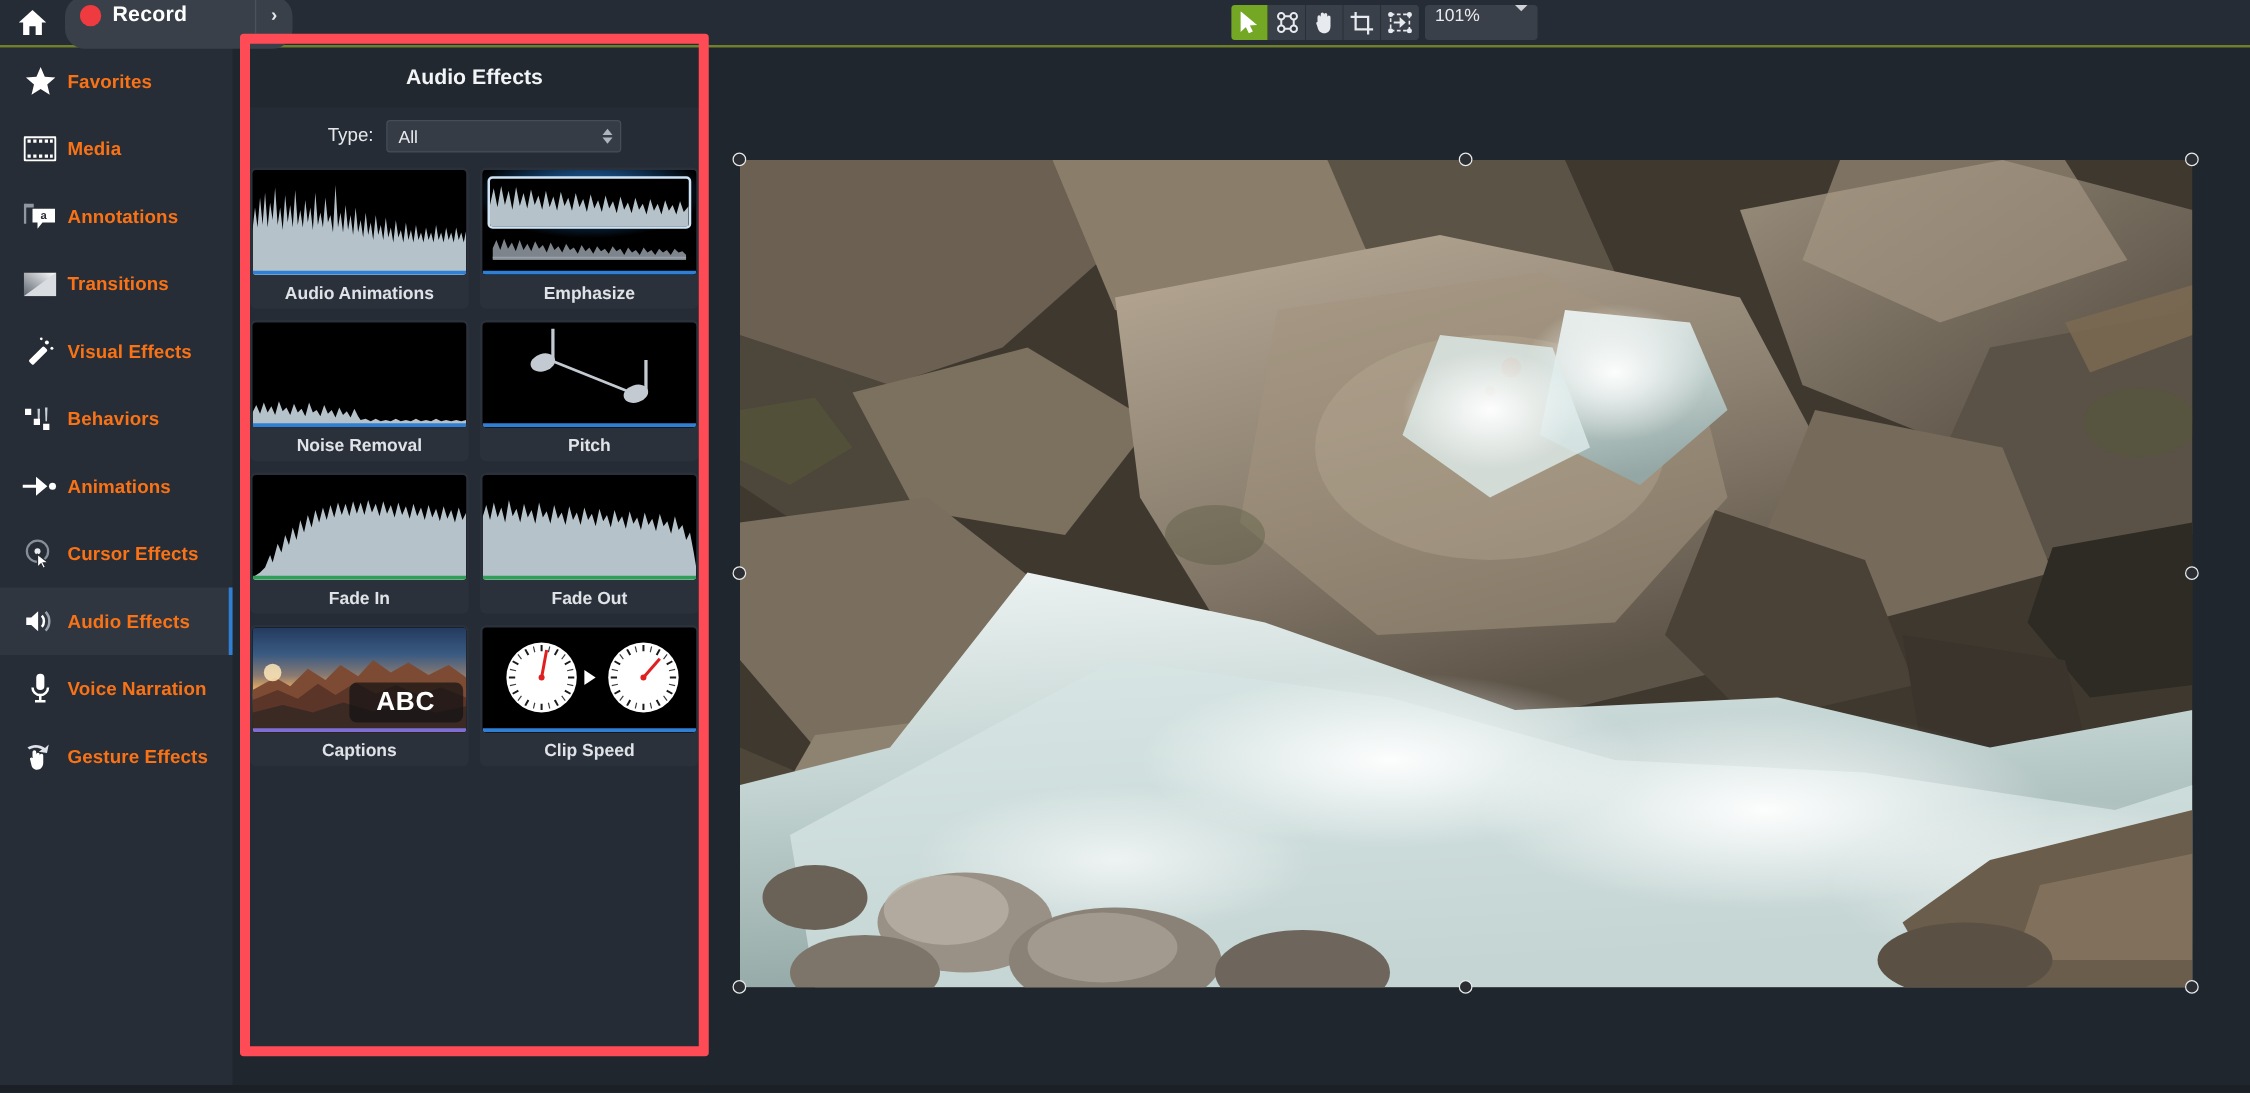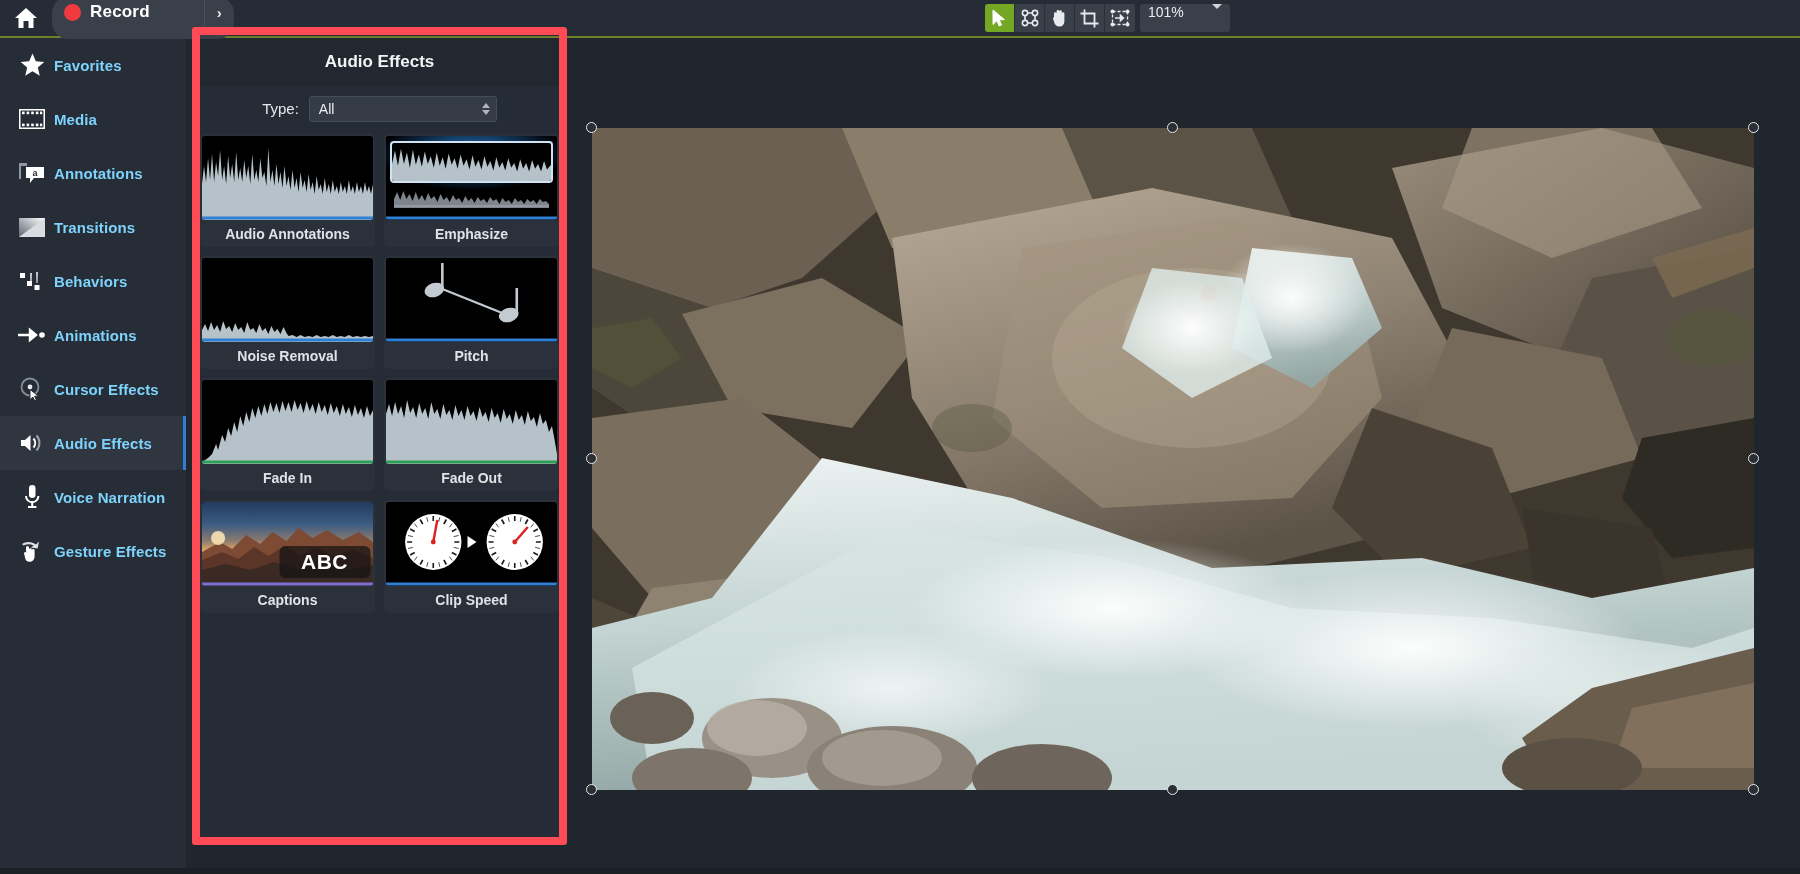--- a/index.html
+++ b/index.html
@@ -110,21 +110,21 @@
   .side-item.active:after {
     content:""; position:absolute; right:0; top:0; bottom:0;
     width:3px; background:#2f7fd4;
   }
   .side-icon {
     width:44px; height:30px;
     display:flex; align-items:center; justify-content:center;
     flex:none;
   }
   .side-label {
-    font-size:15px; font-weight:bold; color:#7dd3fc;
+    font-size:15px; font-weight:bold; color:#f97316;
     letter-spacing:.1px;
   }
 
   
   .panel {
     position:absolute; left:192px; top:38px;
     width:375px; height:806px;
     background:#262c35;
     z-index:18;
     overflow:hidden;
@@ -384,20 +384,31 @@
                 <stop offset="1" stop-color="#ffffff"></stop>
           </linearGradient>
             </defs>
           <rect x="0" y="0" width="26" height="19" fill="url(#gtr)"></rect>
           <path d="M0 19 L26 0 L26 19 Z" fill="#d9dde2"></path>
         </svg>
       </span>
       <span class="side-label">Transitions</span>
     </div>
 
+    <div class="side-item">
+      <span class="side-icon">
+        <svg width="26" height="26" viewBox="0 0 26 26">
+          <rect x="3" y="14" width="17" height="5" rx="1.2" fill="#ffffff" transform="rotate(-45 11.5 16.5)"></rect>
+          <circle cx="18.5" cy="6" r="1.6" fill="#ffffff"></circle>
+          <circle cx="22.5" cy="10.5" r="1.2" fill="#ffffff"></circle>
+          <circle cx="14" cy="3" r="1.1" fill="#ffffff"></circle>
+        </svg>
+      </span>
+      <span class="side-label">Visual Effects</span>
+    </div>
 
     <div class="side-item">
       <span class="side-icon">
         <svg width="26" height="22" viewBox="0 0 26 22">
           <rect x="1" y="3" width="5" height="5" fill="#ffffff"></rect>
           <path d="M11 3 L13 3 L12.6 16 L11.4 16 Z" fill="#c9ced5"></path>
           <path d="M17 2 L19 2 L18.6 13 L17.4 13 Z" fill="#c9ced5"></path>
           <rect x="8" y="11" width="5" height="5" fill="#ffffff"></rect>
           <rect x="15.5" y="15" width="5" height="5" fill="#ffffff"></rect>
         </svg>
@@ -478,21 +489,21 @@
 
     <div class="grid">
 
       <div class="card">
         <div class="card-thumb">
           <svg width="100%" height="100%" viewBox="0 0 170 84" preserveAspectRatio="none">
             <path class="wave-fill" d="M0,84 L0,48 L2,30 L4,46 L6,22 L8,44 L10,18 L12,46 L14,26 L16,40 L18,14 L20,44 L22,30 L24,48 L26,20 L28,42 L30,28 L32,46 L34,16 L36,44 L38,32 L40,46 L42,24 L44,42 L46,30 L48,48 L50,18 L52,44 L54,34 L56,46 L58,22 L60,42 L62,36 L64,50 L66,12 L68,46 L70,34 L72,50 L74,28 L76,48 L78,36 L80,52 L82,30 L84,50 L86,40 L88,54 L90,34 L92,52 L94,42 L96,56 L98,36 L100,52 L102,44 L104,56 L106,38 L108,54 L110,46 L112,58 L114,40 L116,54 L118,48 L120,58 L122,42 L124,56 L126,48 L128,58 L130,44 L132,56 L134,50 L136,58 L138,46 L140,56 L142,50 L144,58 L146,44 L148,56 L150,50 L152,58 L154,46 L156,56 L158,50 L160,58 L162,46 L164,56 L166,50 L168,58 L170,48 L170,84 Z"></path>
             <path class="wave-base" d="M0,82 L170,82"></path>
           </svg>
         </div>
-        <div class="card-label">Audio Annotations</div>
+        <div class="card-label">Audio Animations</div>
       </div>
 
       <div class="card">
         <div class="card-thumb">
           <div class="emph-glow"></div>
           <div class="emph-box">
             <svg width="100%" height="100%" viewBox="0 0 160 40" preserveAspectRatio="none">
               <path class="wave-fill" d="M0,40 L0,22 L3,8 L6,24 L9,6 L12,22 L15,10 L18,26 L21,7 L24,23 L27,12 L30,25 L33,9 L36,22 L39,14 L42,26 L45,10 L48,24 L51,15 L54,27 L57,11 L60,23 L63,16 L66,27 L69,12 L72,24 L75,17 L78,28 L81,13 L84,25 L87,18 L90,28 L93,14 L96,25 L99,19 L102,29 L105,15 L108,26 L111,20 L114,29 L117,16 L120,26 L123,21 L126,30 L129,17 L132,27 L135,21 L138,30 L141,18 L144,27 L147,22 L150,30 L153,19 L156,28 L160,23 L160,40 Z"></path>
             </svg>
           </div>

